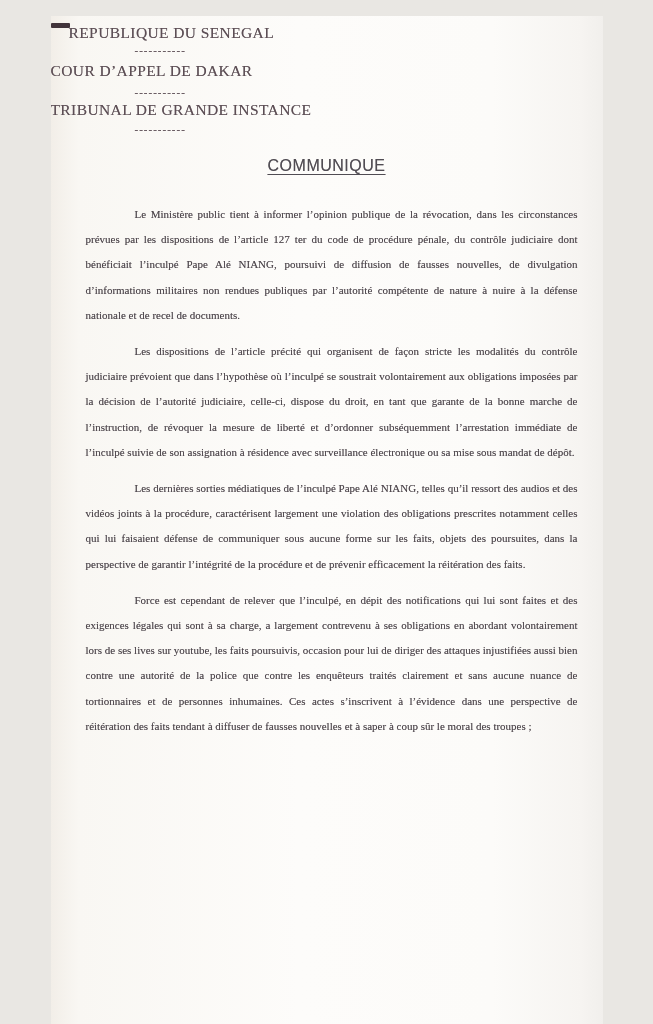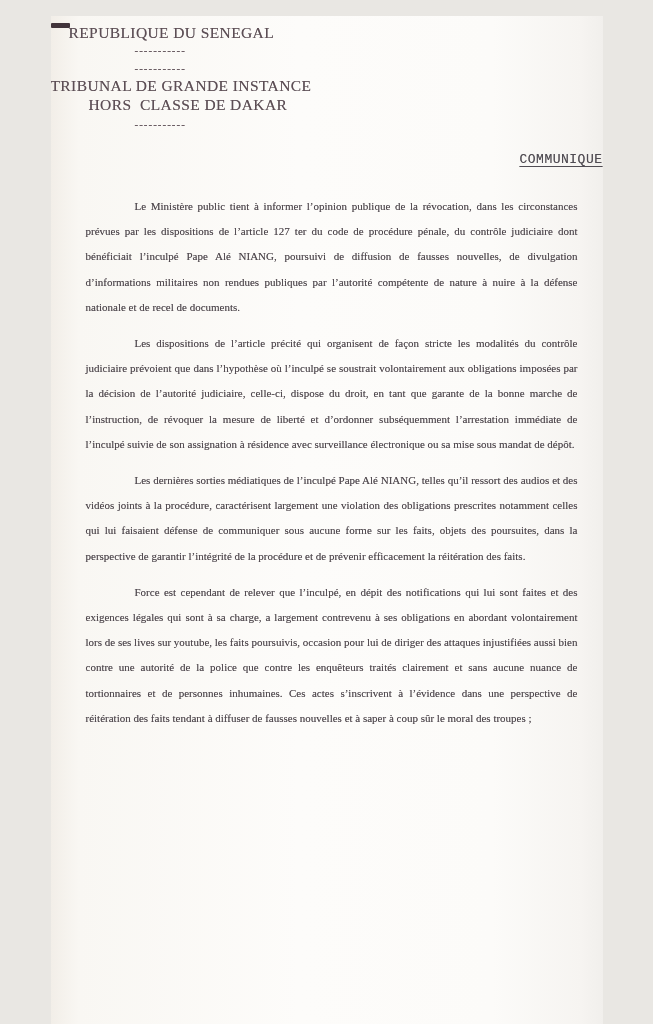--- a/index.html
+++ b/index.html
@@ -57,25 +57,25 @@
   }
   .d1 { margin-top: 2px; }
   .court { margin-top: 5px; }
   .d2 { margin-top: 6px; }
   .tribunal { margin-top: 2px; }
   .tribunal2 { margin-left: 38px; }
   .d3 { margin-top: 4px; }
   .office { margin-left: 38px; margin-top: 2px; }
 
   .title {
-    font-family: Liberation Mono, monospace;
-    font-size: 13px;
+    font-family: Liberation Sans, sans-serif;
+    font-size: 16px;
     font-weight: normal;
     color: #504c53;
-    text-align: right;
+    text-align: center;
     margin: 22px 0 0 0;
     letter-spacing: 0.5px;
     text-decoration: underline;
     text-underline-offset: 3px;
   }
 
   .body {
     margin: 27px 25px 0 35px;
     text-align: justify;
     font-size: 11px;
@@ -90,23 +90,23 @@
 </head>
 <body>
 
 <div class="page">
 
   <div class="scan-mark"></div>
 
   <header>
     <div class="h-line republic">REPUBLIQUE DU SENEGAL</div>
     <div class="divider d1">-----------</div>
+    <div class="h-line court">COUR D’APPEL DE DAKAR</div>
     <div class="divider d2">-----------</div>
     <div class="h-line tribunal">TRIBUNAL DE GRANDE INSTANCE</div>
-    <div class="h-line tribunal2">HORS  CLASSE DE DAKAR</div>
     <div class="divider d3">-----------</div>
   </header>
 
   <h1 class="title">COMMUNIQUE</h1>
 
   <main class="body">
     <p>Le Ministère public tient à informer l’opinion publique de la révocation, dans les circonstances prévues par les dispositions de l’article 127 ter du code de procédure pénale, du contrôle judiciaire dont bénéficiait l’inculpé Pape Alé NIANG, poursuivi de diffusion de fausses nouvelles, de divulgation d’informations militaires non rendues publiques par l’autorité compétente de nature à nuire à la défense nationale et de recel de documents.</p>
     <p>Les dispositions de l’article précité qui organisent de façon stricte les modalités du contrôle judiciaire prévoient que dans l’hypothèse où l’inculpé se soustrait volontairement aux obligations imposées par la décision de l’autorité judiciaire, celle-ci, dispose du droit, en tant que garante de la bonne marche de l’instruction, de révoquer la mesure de liberté et d’ordonner subséquemment l’arrestation immédiate de l’inculpé suivie de son assignation à résidence avec surveillance électronique ou sa mise sous mandat de dépôt.</p>
     <p>Les dernières sorties médiatiques de l’inculpé Pape Alé NIANG, telles qu’il ressort des audios et des vidéos joints à la procédure, caractérisent largement une violation des obligations prescrites notamment celles qui lui faisaient défense de communiquer sous aucune forme sur les faits, objets des poursuites, dans la perspective de garantir l’intégrité de la procédure et de prévenir efficacement la réitération des faits.</p>
     <p>Force est cependant de relever que l’inculpé, en dépit des notifications qui lui sont faites et des exigences légales qui sont à sa charge, a largement contrevenu à ses obligations en abordant volontairement lors de ses lives sur youtube, les faits poursuivis, occasion pour lui de diriger des attaques injustifiées aussi bien contre une autorité de la police que contre les enquêteurs traités clairement et sans aucune nuance de tortionnaires et de personnes inhumaines. Ces actes s’inscrivent à l’évidence dans une perspective de réitération des faits tendant à diffuser de fausses nouvelles et à saper à coup sûr le moral des troupes ;</p>

